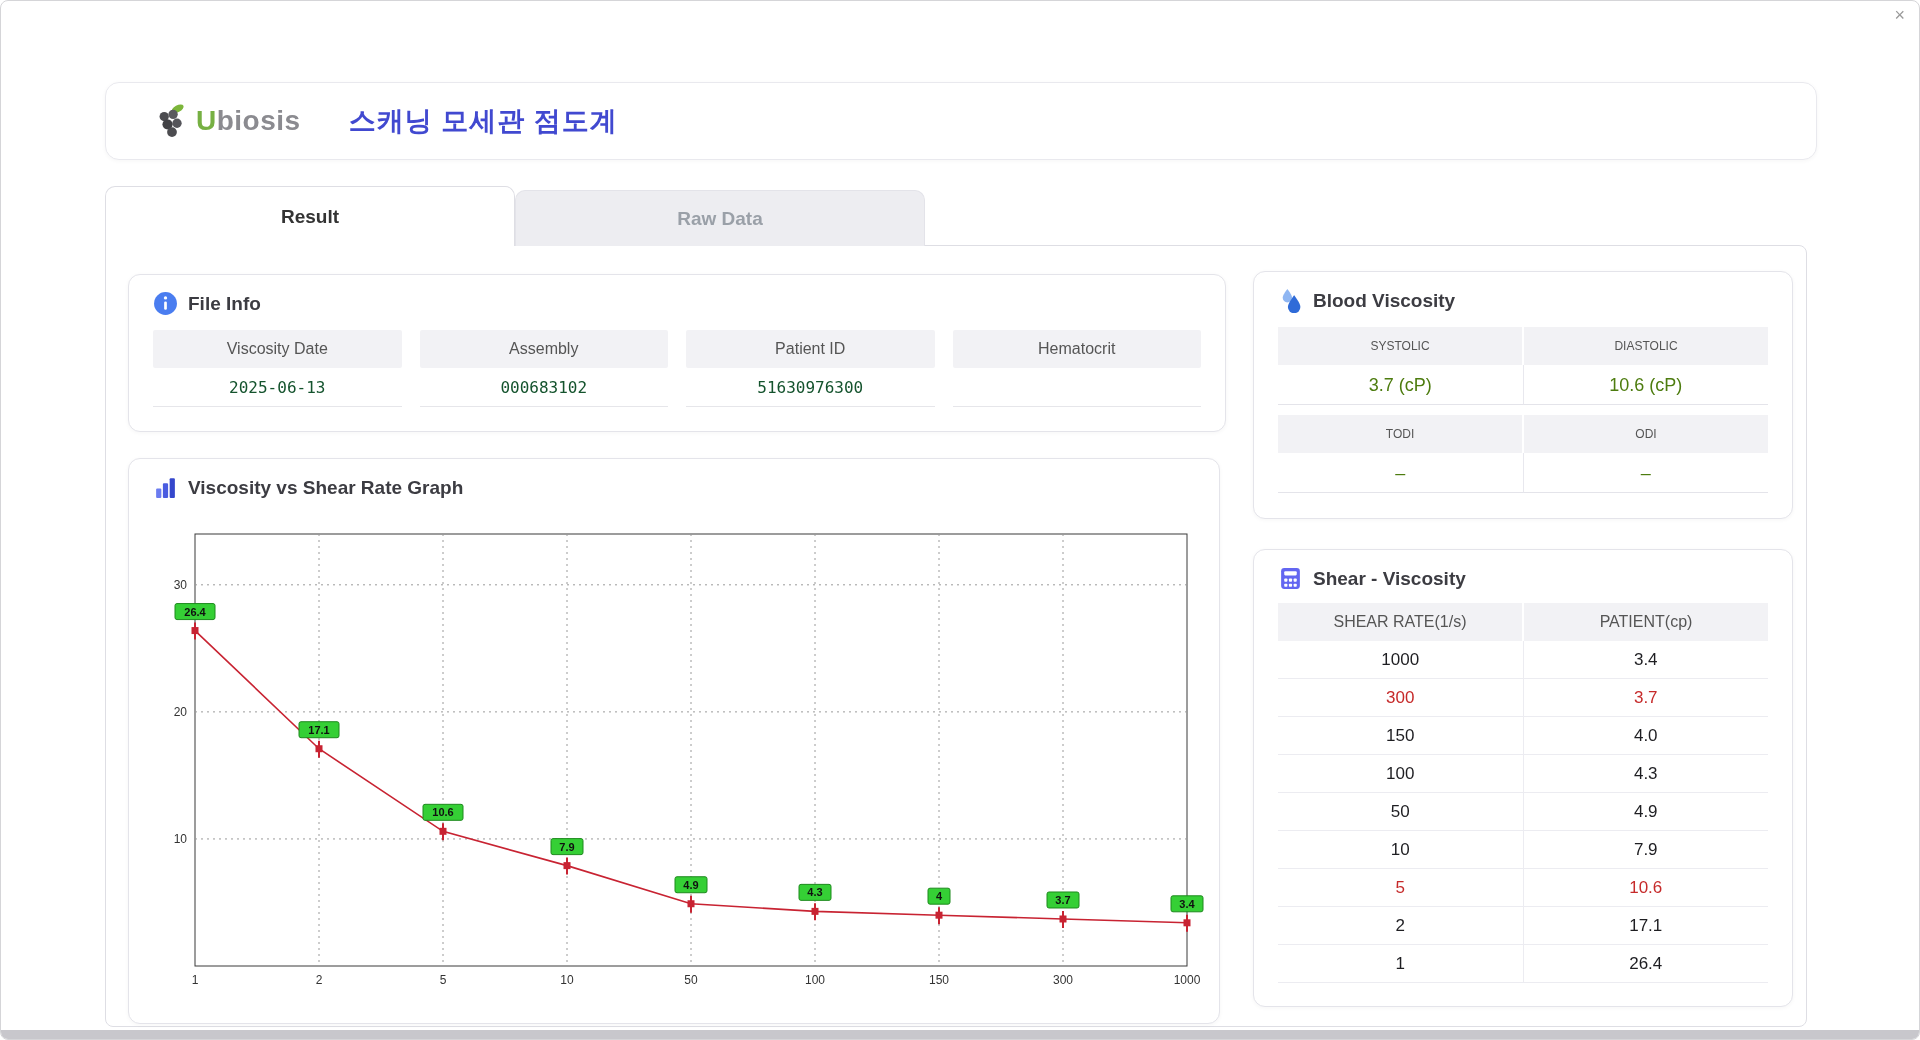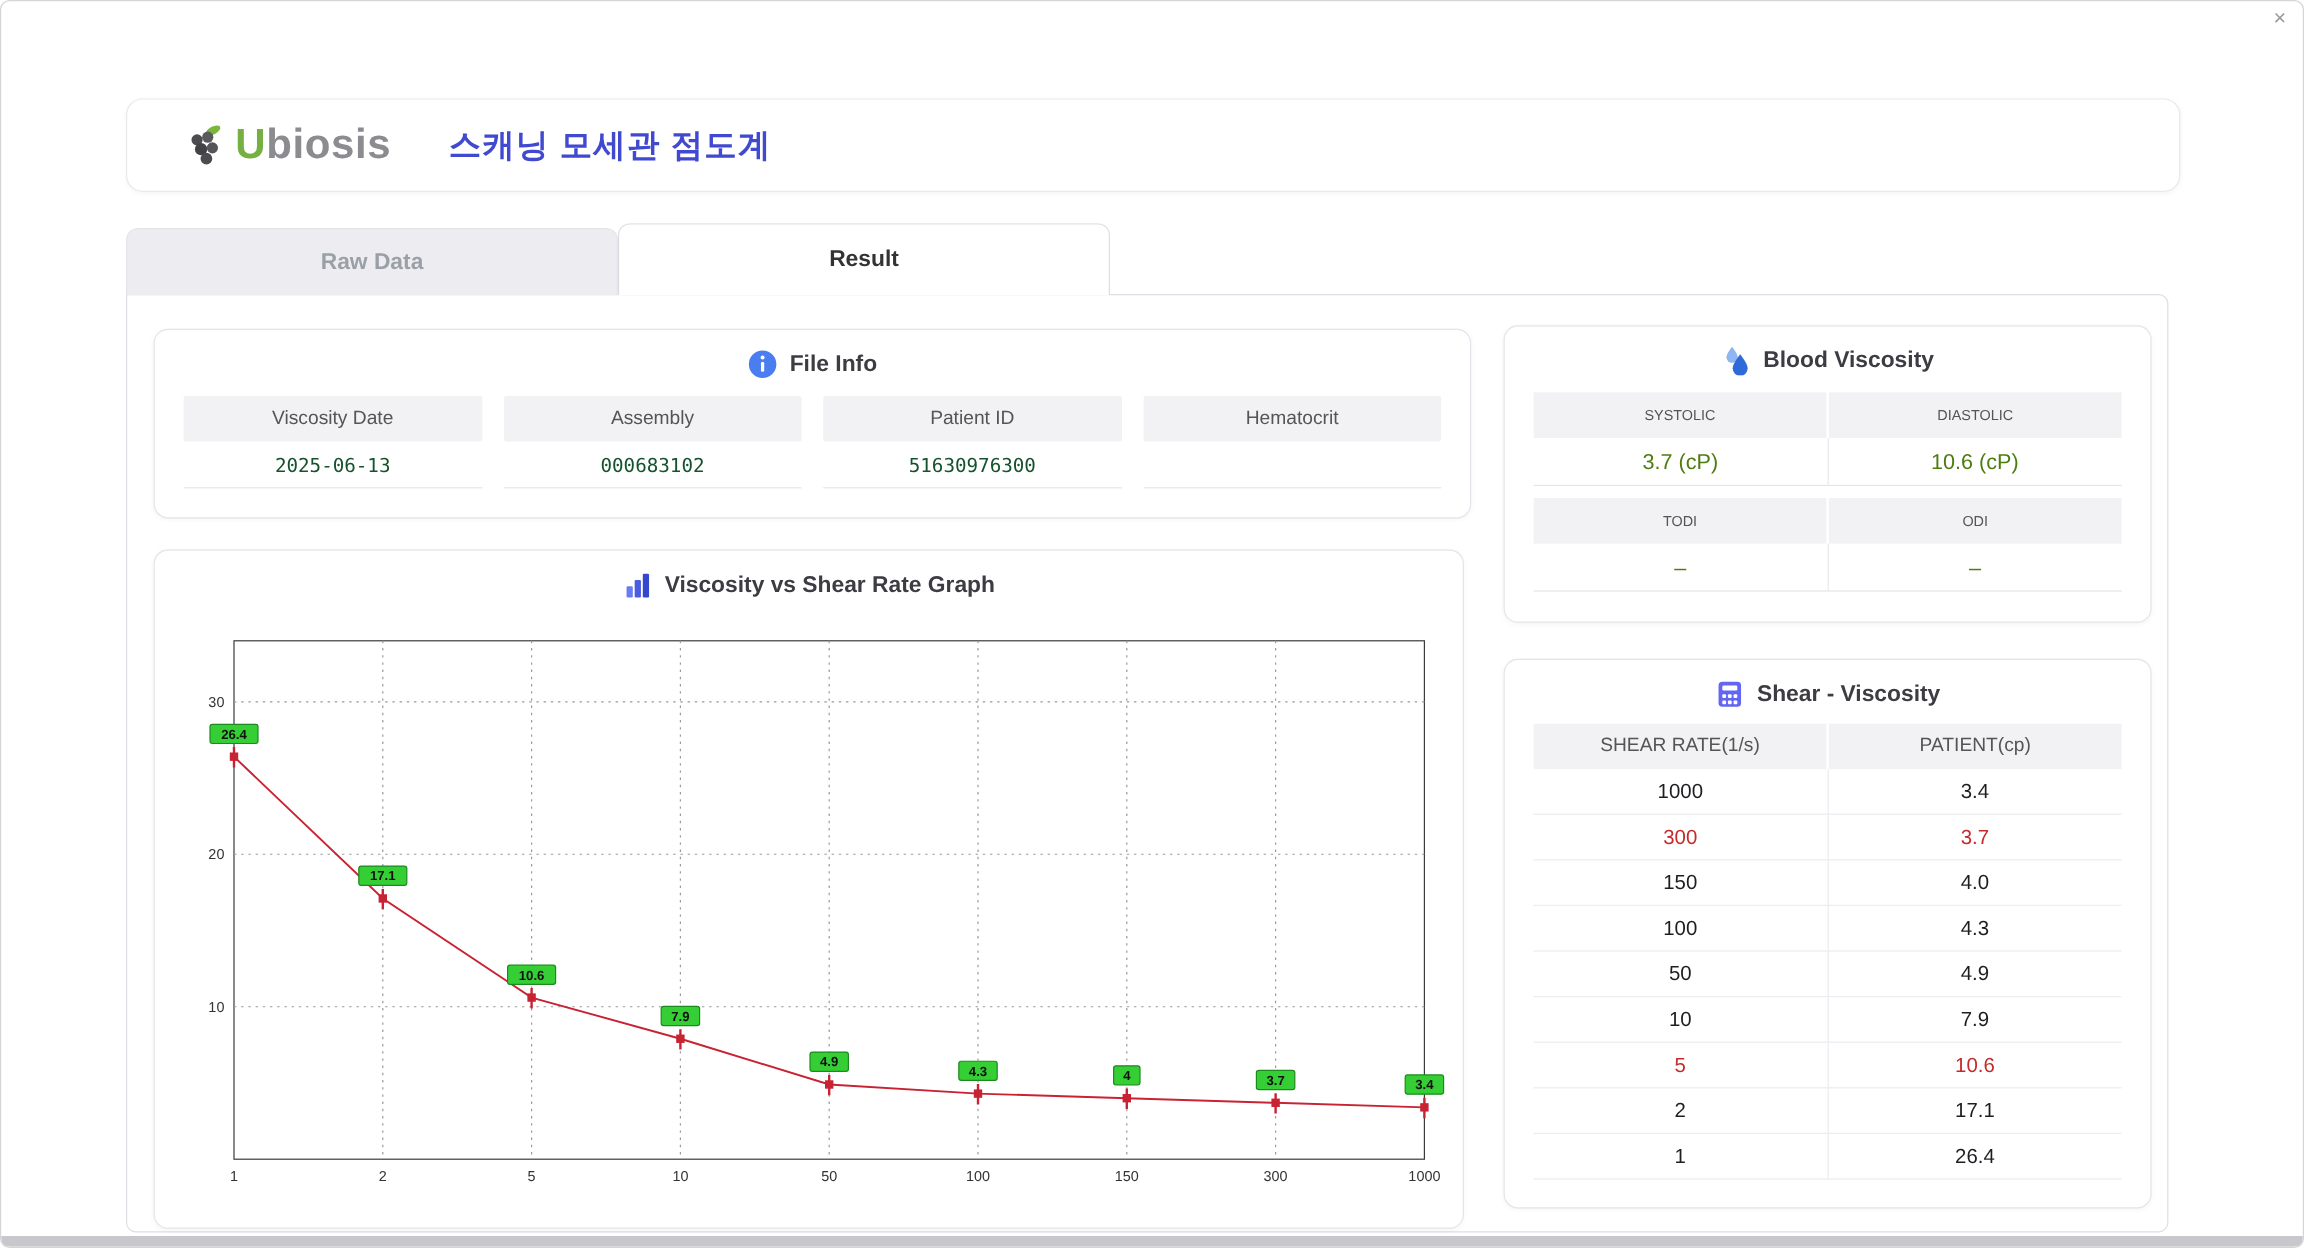--- a/index.html
+++ b/index.html
@@ -13,21 +13,21 @@
     cursor:pointer; z-index:10;
   }
   
   .header-card {
     position:absolute; left:104px; top:81px; width:1712px; height:78px;
     border:1px solid #e9e9ee; border-radius:14px; background:#fff;
     box-shadow:0 1px 4px rgba(0,0,0,.04);
     display:flex; align-items:center; padding-left:46px;
   }
   .logo { display:flex; align-items:center; gap:4px; }
-  .logo-text { font-size:35px; font-weight:bold; letter-spacing:.5px; }
+  .logo-text { font-size:28px; font-weight:bold; letter-spacing:.5px; }
   .logo-u { color:#76b043; }
   .logo-rest { color:#8b8b90; }
   .app-title { margin-left:48px; color:#4149d0; font-size:27px; font-weight:bold; letter-spacing:1px; }
   
   .tabbar { position:absolute; left:104px; top:185px; display:flex; align-items:flex-end; z-index:3; }
   .tab {
     width:410px; text-align:center; font-size:19px; font-weight:bold;
     border-radius:10px 10px 0 0; cursor:pointer;
   }
   .tab.active {
@@ -40,21 +40,21 @@
   }
   
   .panel {
     position:absolute; left:104px; top:244px; width:1702px; height:782px;
     background:#fff; border:1px solid #dedee4; border-radius:0 8px 8px 8px; z-index:2;
   }
   .card {
     position:absolute; background:#fff; border:1px solid #e4e4ea; border-radius:12px;
     box-shadow:0 1px 4px rgba(0,0,0,.04); padding:16px 24px;
   }
-  .card-head { display:flex; align-items:center; gap:10px;justify-content:center; }
+  .card-head { display:flex; align-items:center; gap:10px; }
   .card-title { font-size:19px; font-weight:bold; color:#3c3c42; }
   
   .file-info { left:22px; top:28px; width:1098px; height:158px; }
   .fields { display:flex; gap:18px; margin-top:14px; }
   .field { flex:1; }
   .field-label {
     height:38px; line-height:38px; text-align:center; background:#f2f2f5;
     color:#555; font-size:16px; border-radius:2px;
   }
   .field-value {
@@ -107,22 +107,22 @@
         <circle cx="14" cy="21" r="4.6" fill="#424246"></circle>
         <circle cx="22.5" cy="20" r="4.2" fill="#55555a"></circle>
         <circle cx="18" cy="28" r="4.4" fill="#4c4c50"></circle>
       </svg>
       <div class="logo-text"><span class="logo-u">U</span><span class="logo-rest">biosis</span></div>
     </div>
     <div class="app-title">스캐닝 모세관 점도계</div>
   </div>
 
   <div class="tabbar">
+    <div class="tab active">Result</div>
     <div class="tab inactive">Raw Data</div>
-    <div class="tab active">Result</div>
   </div>
 
   <div class="panel">
 
     <div class="card file-info">
       <div class="card-head">
         <svg width="25" height="25" viewBox="0 0 24 24">
           <circle cx="12" cy="12" r="11" fill="#4a7df0"></circle>
           <rect x="10.7" y="10" width="2.6" height="8" rx="1.2" fill="#fff"></rect>
           <circle cx="12" cy="6.6" r="1.6" fill="#fff"></circle>

